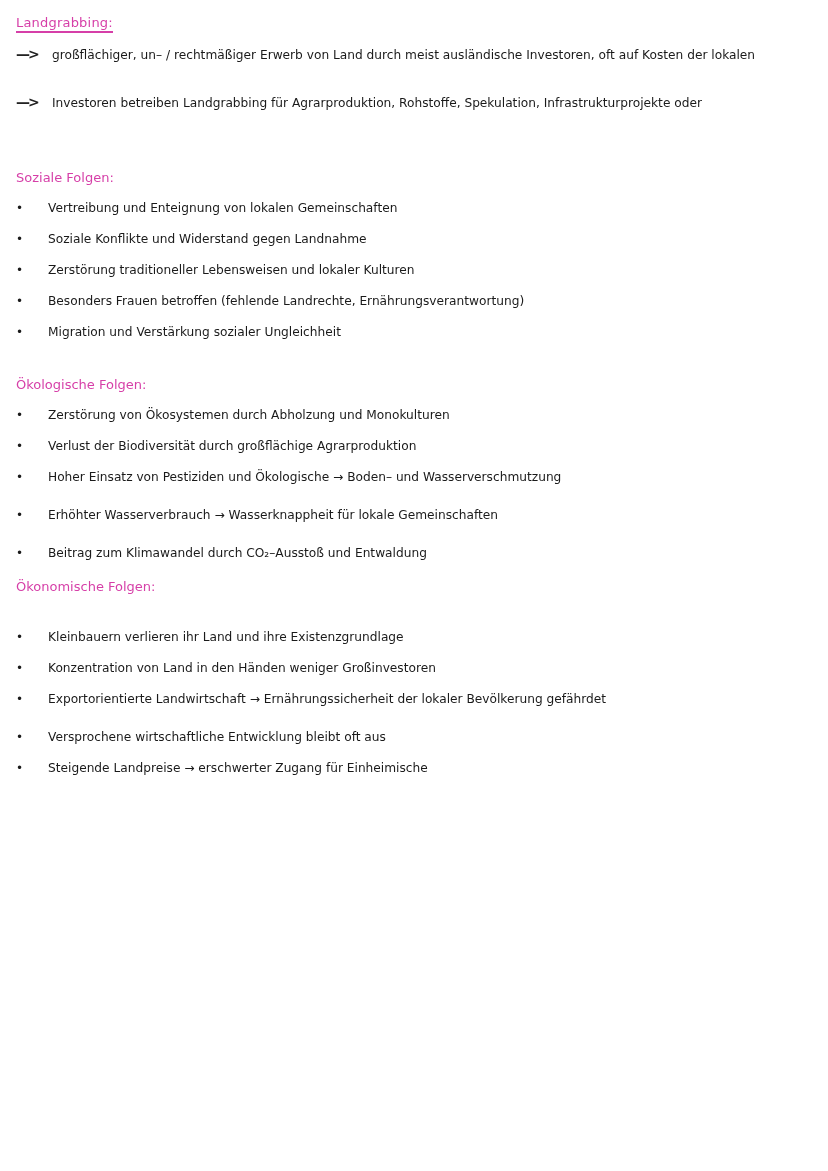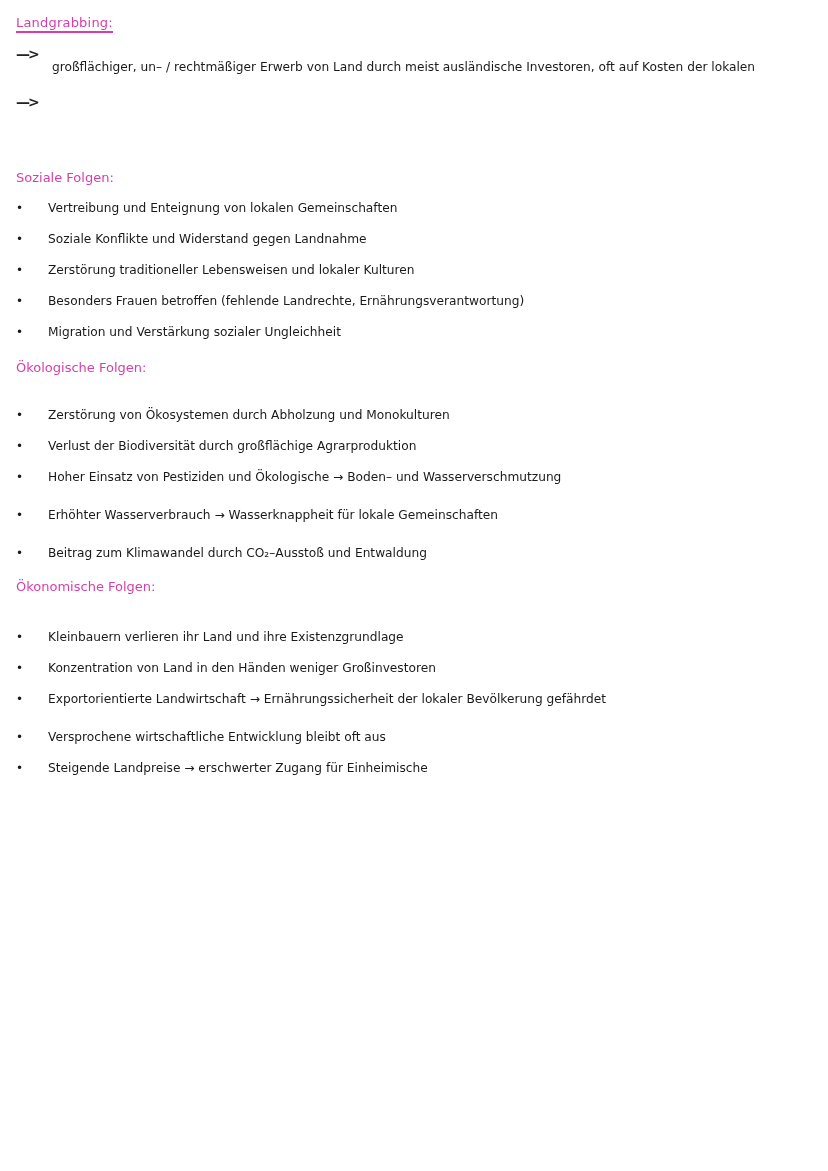--- a/index.html
+++ b/index.html
@@ -14,21 +14,21 @@
     padding-bottom: 1px; border-bottom: 2px solid #d63fa8;
   }
   .arrow-line {
     position: absolute; left: 16px; font-size: 12.2px; line-height: 18px;
     display: flex; width: 800px;
   }
   .arrow-glyph {
     width: 36px; flex: 0 0 36px; font-weight: bold; font-size: 14px;
     color: #222; letter-spacing: -2px; line-height: 16px;
   }
-  .arrow-text { flex: 1; margin-top: 12px; }
+  .arrow-text { flex: 1; }
   .arrow-text .cont { display: block; line-height: 21px; }
   .section-heading {
     position: absolute; left: 16px; font-size: 13px; color: #d63fa8;
   }
   .bullet {
     position: absolute; left: 16px; font-size: 12.2px; display: flex; align-items: baseline;
   }
   .bullet .dot { width: 32px; flex: 0 0 32px; font-size: 12px; }
   .bullet .txt { white-space: nowrap; }
 </style>
@@ -42,20 +42,21 @@
   <div class="arrow-line" style="top:46px;">
     <span class="arrow-glyph">—&gt;</span>
     <span class="arrow-text">
       <span class="cont" style="line-height:18px;">großflächiger, un– / rechtmäßiger Erwerb von Land durch meist ausländische Investoren, oft auf Kosten der lokalen</span>
     </span>
   </div>
 
   <div class="arrow-line" style="top:94px;">
     <span class="arrow-glyph">—&gt;</span>
     <span class="arrow-text">
+      <span class="cont" style="line-height:18px;">Investoren betreiben Landgrabbing für Agrarproduktion, Rohstoffe, Spekulation, Infrastrukturprojekte oder</span>
     </span>
   </div>
 
   <div class="section-heading" style="top:170px;">Soziale Folgen:</div>
   <div class="bullet" style="top:201px;">
       <span class="dot">•</span>
       <span class="txt">Vertreibung und Enteignung von lokalen Gemeinschaften</span>
     </div>
   <div class="bullet" style="top:232px;">
       <span class="dot">•</span>
@@ -67,21 +68,21 @@
     </div>
   <div class="bullet" style="top:294px;">
       <span class="dot">•</span>
       <span class="txt">Besonders Frauen betroffen (fehlende Landrechte, Ernährungsverantwortung)</span>
     </div>
   <div class="bullet" style="top:325px;">
       <span class="dot">•</span>
       <span class="txt">Migration und Verstärkung sozialer Ungleichheit</span>
     </div>
 
-  <div class="section-heading" style="top:360px;">Ökologische Folgen:</div>
+  <div class="section-heading" style="top:377px;">Ökologische Folgen:</div>
   <div class="bullet" style="top:408px;">
       <span class="dot">•</span>
       <span class="txt">Zerstörung von Ökosystemen durch Abholzung und Monokulturen</span>
     </div>
   <div class="bullet" style="top:439px;">
       <span class="dot">•</span>
       <span class="txt">Verlust der Biodiversität durch großflächige Agrarproduktion</span>
     </div>
   <div class="bullet" style="top:470px;">
       <span class="dot">•</span>

